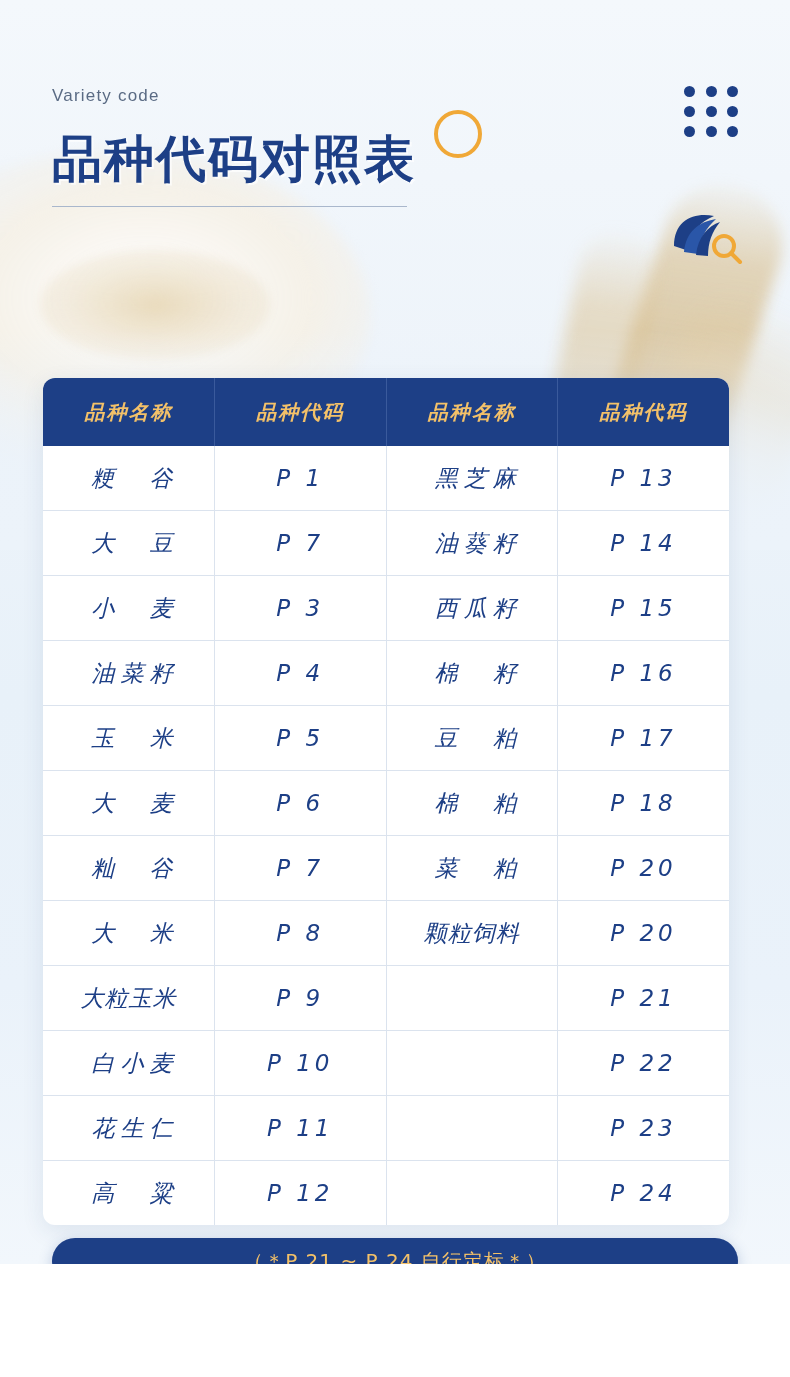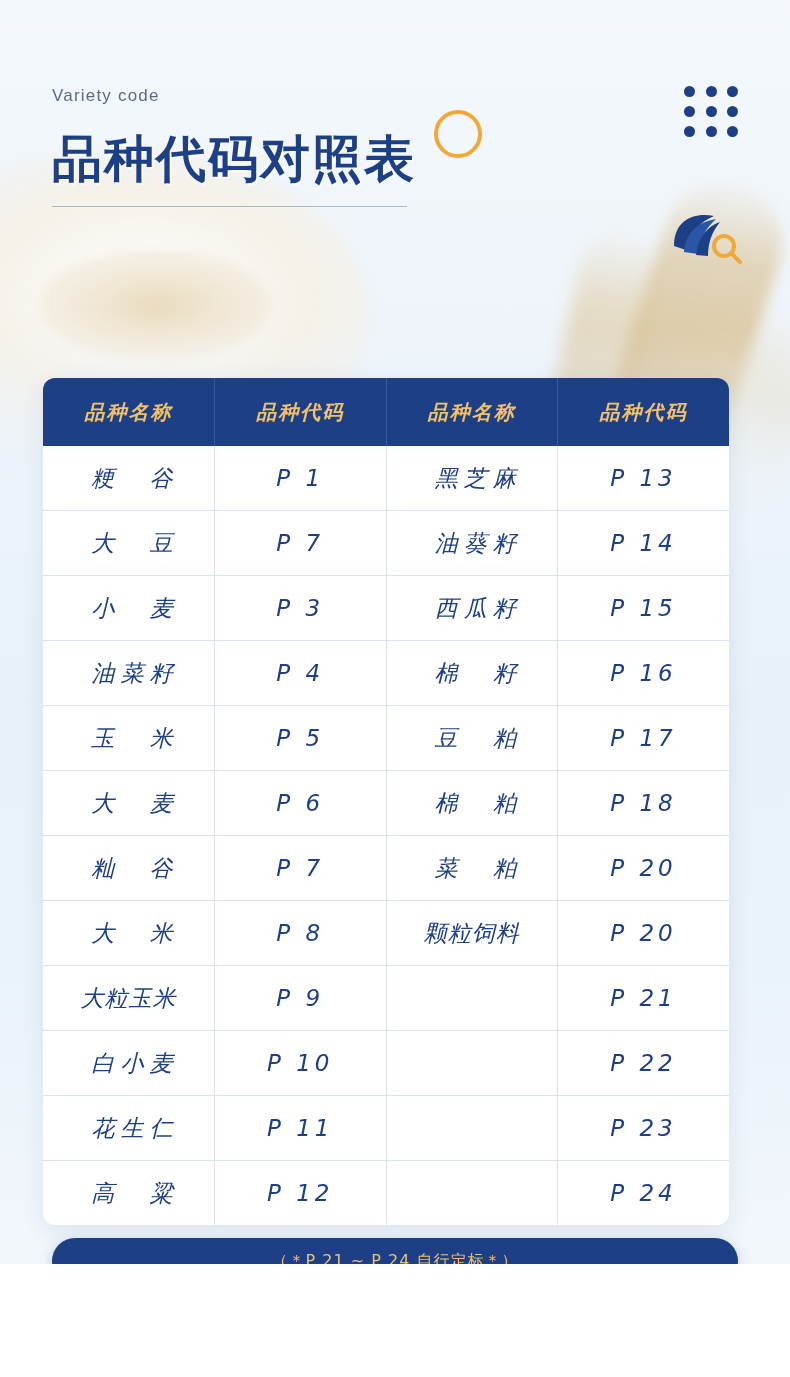--- a/index.html
+++ b/index.html
@@ -217,21 +217,21 @@
   
   .note {
     position: absolute;
     left: 52px;
     top: 1238px;
     width: 686px;
     height: 46px;
     background: #1d3f86;
     border-radius: 23px;
     color: #f3c169;
-    font-size: 16px;
+    font-size: 20px;
     font-family: "DejaVu Sans", sans-serif;
     display: flex;
     align-items: center;
     justify-content: center;
     letter-spacing: 1px;
     box-shadow: 0 4px 14px rgba(29,63,134,0.25);
   }
 </style>
 </head>
 <body>

